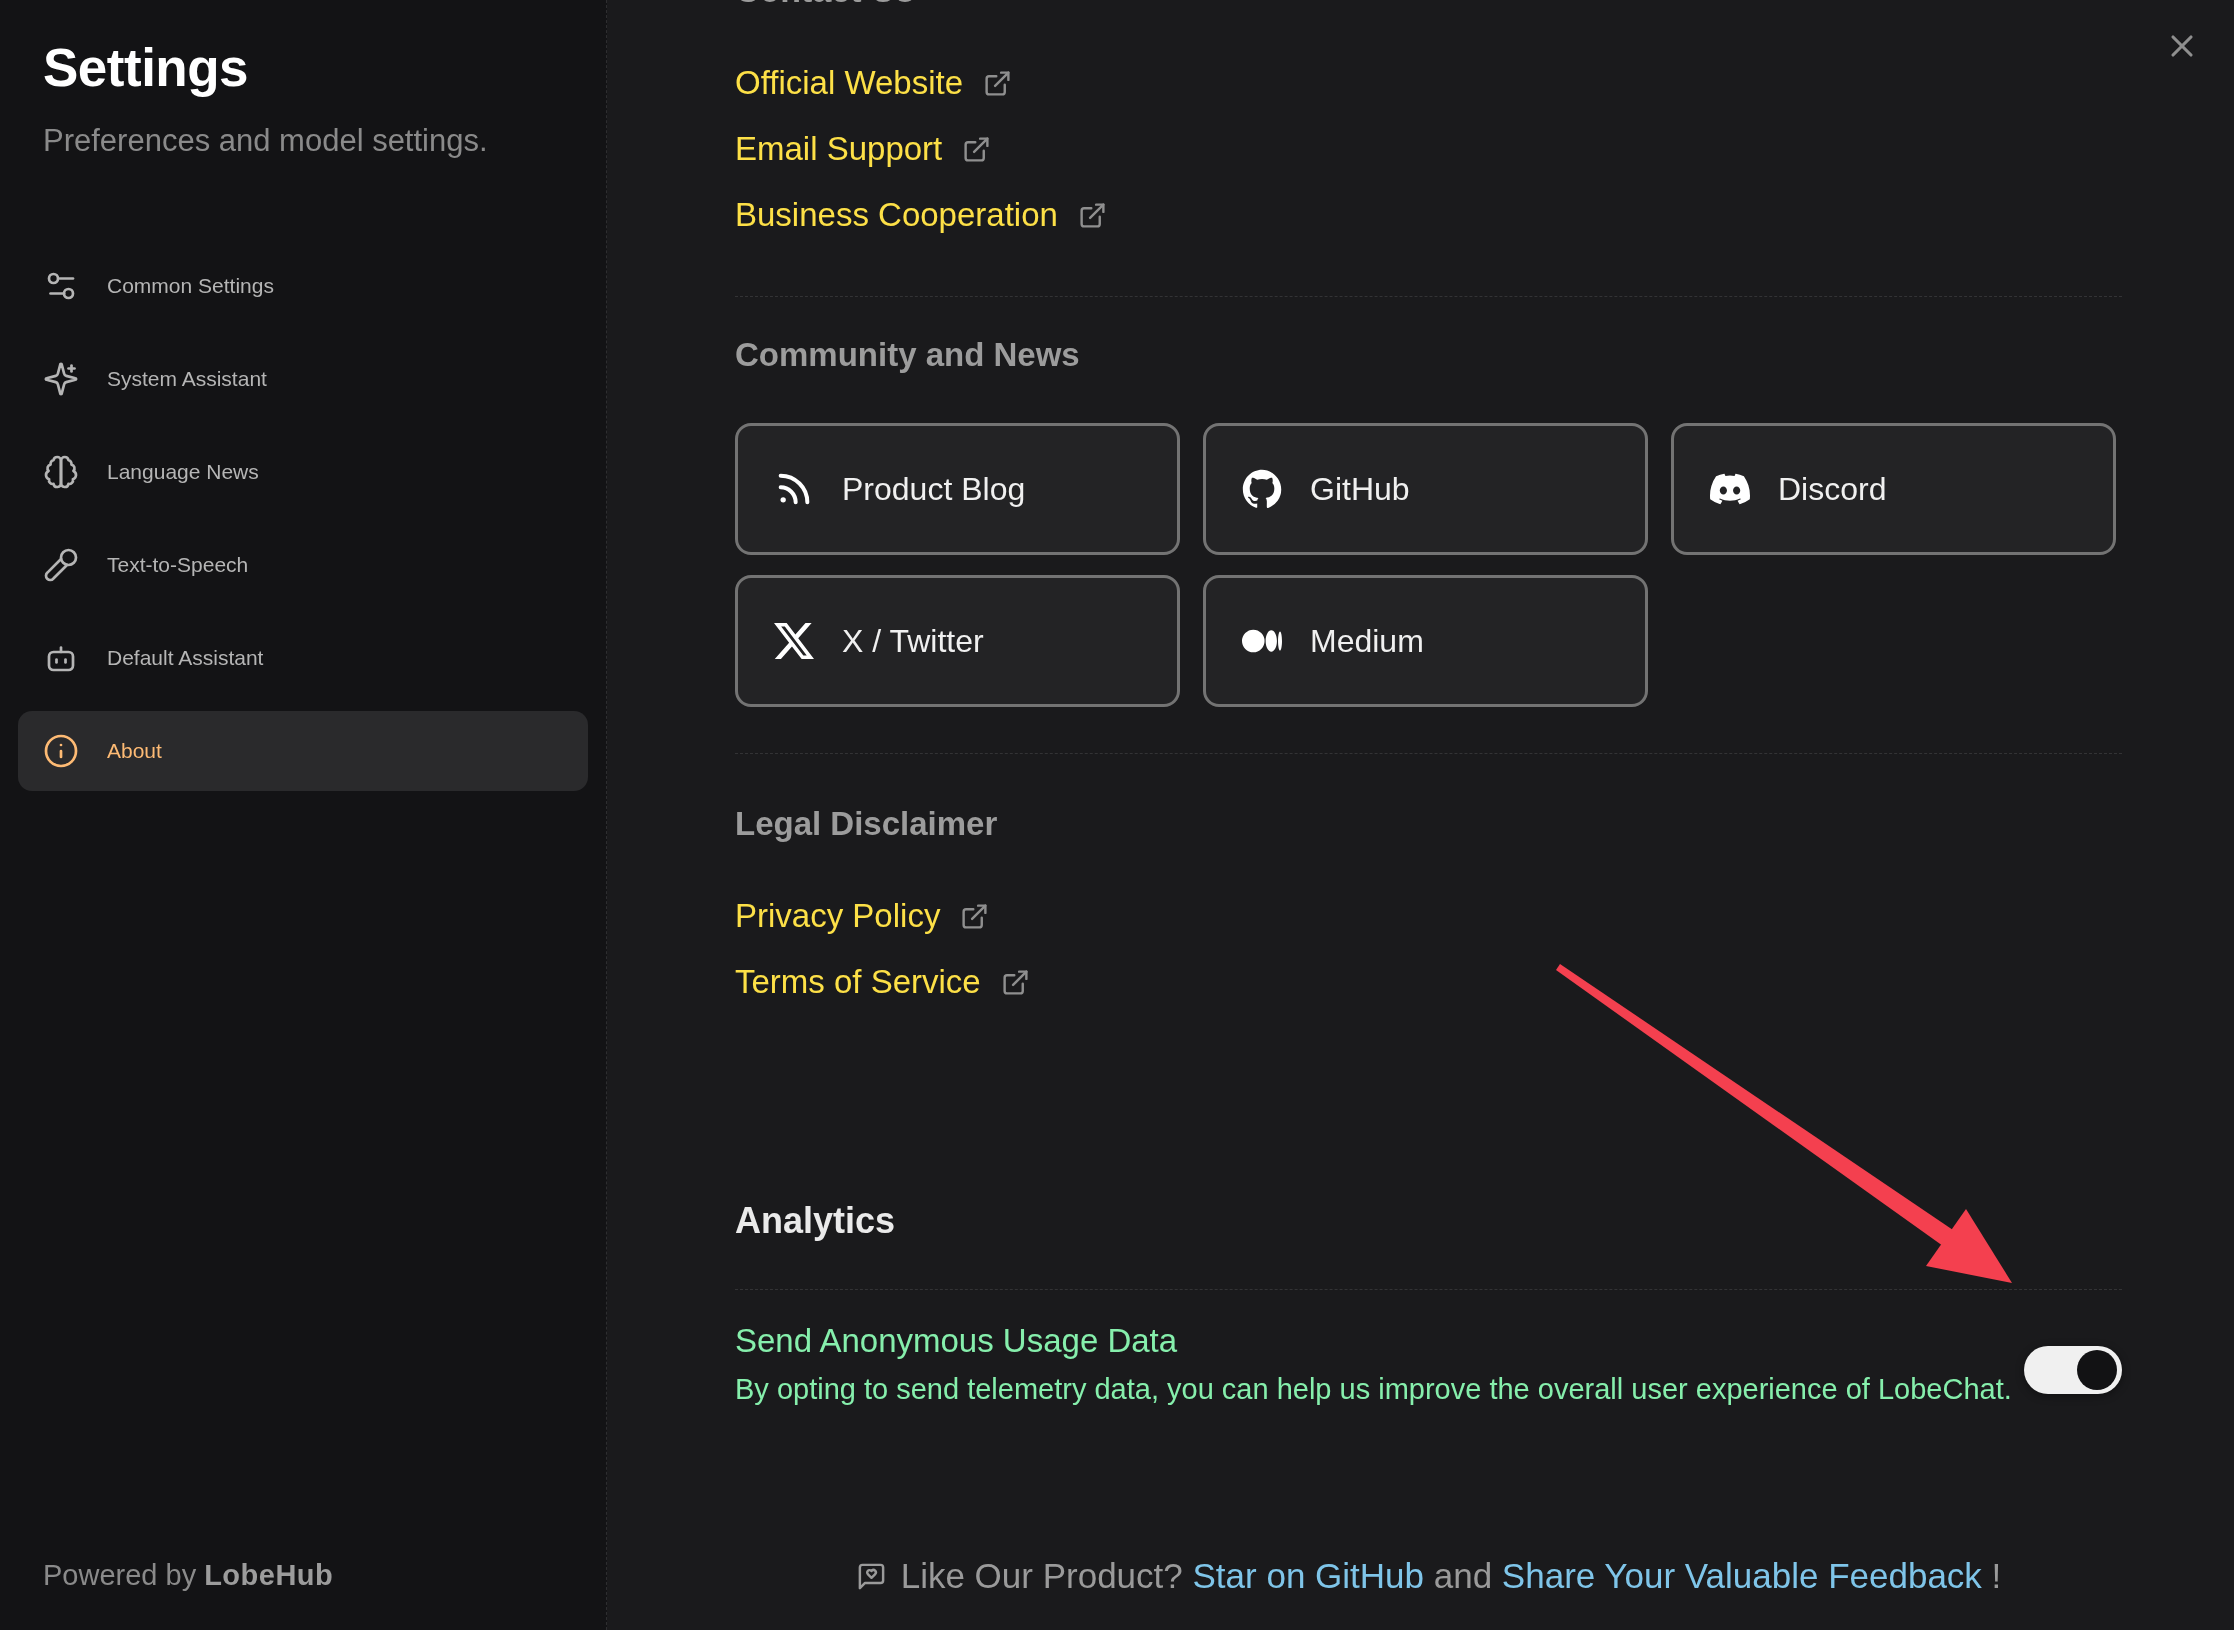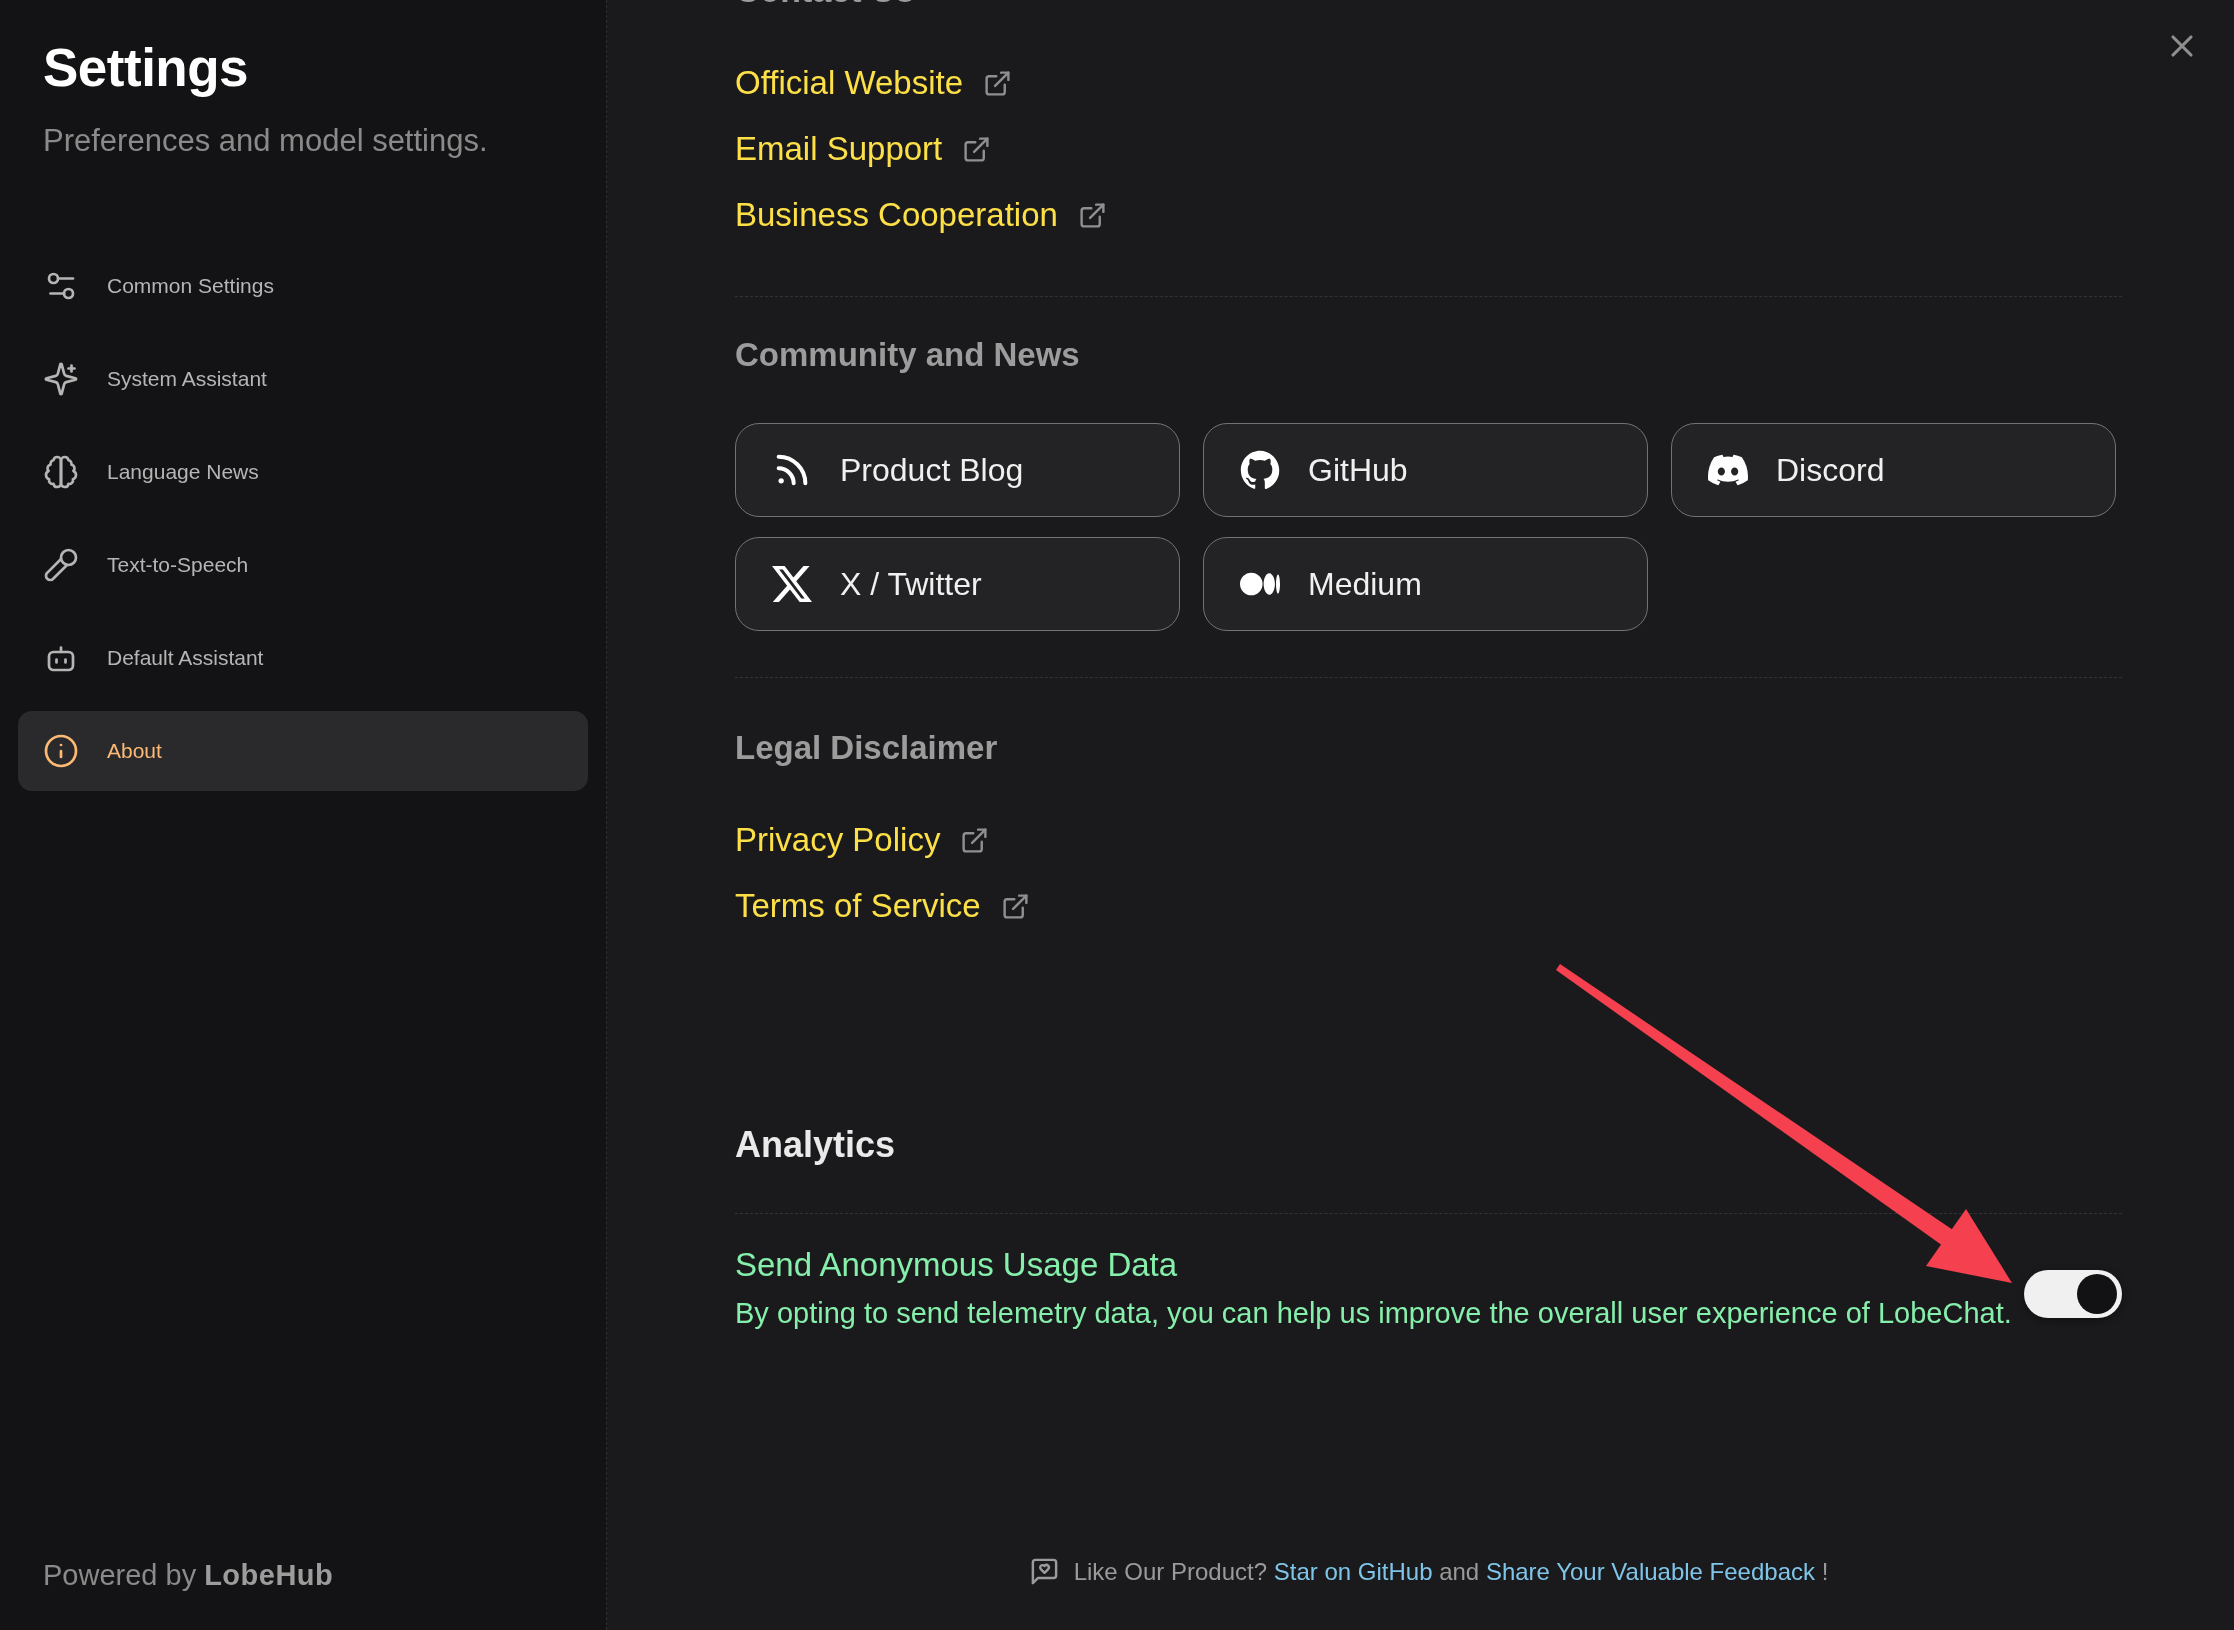--- a/index.html
+++ b/index.html
@@ -35,37 +35,37 @@
   .link-row{display:flex;align-items:center;height:66px;cursor:pointer;}
   .link-row .txt{font-size:33px;color:#fde047;}
   .link-row .ext{width:29px;height:29px;color:#8f8f8f;margin-left:20px;}
   .divider{border-top:1px dashed #333335;height:0;}
   .d1{margin-top:48px;} .d2{margin-top:46px;} .d3{margin-top:46px;}
   .sec-h{font-size:33px;font-weight:600;color:#9c9c9c;line-height:44px;margin:36px 0 0;}
   .sec-h.legal{margin-top:48px;}
   .sec-h.bright{font-size:36px;color:#eaeaea;margin-top:184px;}
   .btn-grid{margin-top:46px;display:grid;grid-template-columns:repeat(3,445px);column-gap:23px;row-gap:20px;}
   .com-btn{
-    height:94px;box-sizing:border-box;background:#232325;border:1px solid #737373;border-radius:24px;
+    height:132px;box-sizing:border-box;background:#232325;border:3px solid #737373;border-radius:16px;
     display:flex;align-items:center;padding-left:36px;color:#f0f0f0;font-size:32px;cursor:pointer;
   }
   .com-btn .ic{width:40px;height:40px;margin-right:28px;}
   .legal-links{margin-top:37px;}
   .setting-row{margin-top:29px;display:flex;justify-content:space-between;}
   .setting-title{font-size:33px;color:#86efac;line-height:44px;}
   .setting-desc{font-size:29px;color:#86efac;line-height:40px;margin-top:6px;}
   .toggle{
     position:relative;width:98px;height:48px;border-radius:24px;background:#f0f0f0;
     align-self:center;margin-top:12px;cursor:pointer;flex:none;
     box-shadow:0 2px 8px rgba(0,0,0,0.4);
   }
   .toggle .knob{position:absolute;top:4px;right:5px;width:40px;height:40px;border-radius:50%;background:#121214;}
   .page-footer{
     position:absolute;left:128px;top:1556px;width:1387px;display:flex;align-items:center;justify-content:center;
-    font-size:24px;color:#9a9a9a;white-space:pre;
+    font-size:35px;color:#9a9a9a;white-space:pre;
   }
   .page-footer .ic{width:31px;height:31px;margin-right:14px;color:#9a9a9a;}
   .page-footer a{color:#7fc5e9;text-decoration:none;cursor:pointer;}
   .arrow-overlay{position:absolute;left:0;top:0;width:2234px;height:1630px;pointer-events:none;z-index:50;}
 </style>
 </head>
 <body>
 
 <aside class="sidebar">
   <h1 class="sb-title">Settings</h1>

